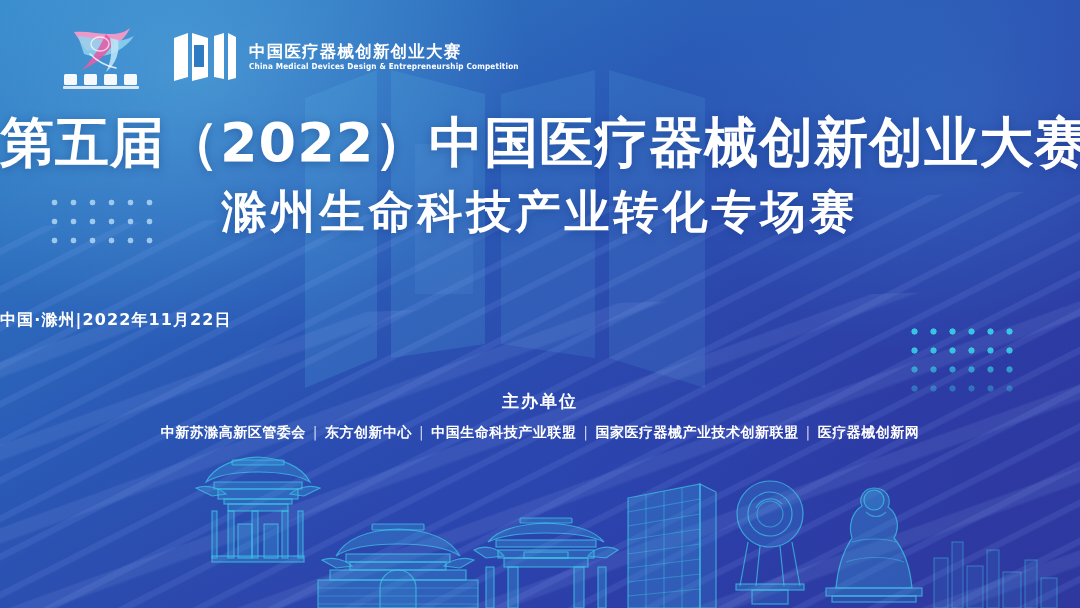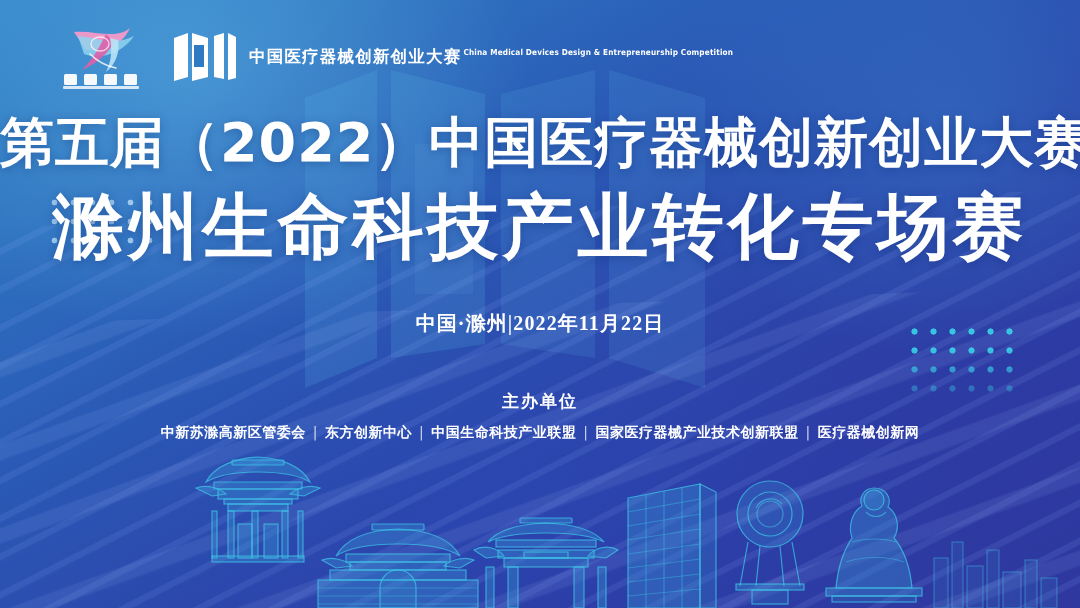--- a/index.html
+++ b/index.html
@@ -51,34 +51,34 @@
      background-size:19px 19px;
      -webkit-mask-image:linear-gradient(#000 35%,rgba(0,0,0,.25));
      mask-image:linear-gradient(#000 35%,rgba(0,0,0,.25));}
 
   
   .header{position:absolute;left:60px;top:24px;display:flex;align-items:center;gap:22px;}
   .logo-bird{width:92px;height:66px;position:relative;}
   .logo-bird svg{display:block;}
   .logo-cmdc{display:flex;align-items:center;gap:13px;}
   .logo-mark{width:62px;height:50px;}
-  .logo-words{display:flex;flex-direction:row;gap:2px;}
+  .logo-words{display:flex;flex-direction:column;gap:2px;}
   .logo-cn{font-size:16.5px;font-weight:700;color:#fff;letter-spacing:1.2px;line-height:1;}
   .logo-en{font-size:7.3px;font-weight:700;color:#fff;letter-spacing:.18px;
      line-height:1;transform:scaleY(1.12);transform-origin:left center;white-space:nowrap;}
 
   
   .title-wrap{position:absolute;left:0;right:0;top:113px;text-align:center;}
   .title-main{font-size:54px;font-weight:700;color:#fff;letter-spacing:1px;line-height:1.12;
      text-shadow:0 2px 10px rgba(10,40,110,.35);white-space:nowrap;text-align:center;}
-  .title-sub{margin-top:14px;font-size:71px;font-weight:700;color:#fff;letter-spacing:4px;
+  .title-sub{margin-top:14px;font-size:45px;font-weight:700;color:#fff;letter-spacing:4px;
      line-height:1.12;text-shadow:0 2px 10px rgba(10,40,110,.35);white-space:nowrap;}
 
-  .meta{position:absolute;left:0;right:0;top:310px;text-align:center;
-     font-size:20px;font-weight:700;color:#fff;letter-spacing:1.1px;font-family:Liberation Serif, serif;}
+  .meta{position:absolute;left:0;right:0;top:310px;text-align:left;
+     font-size:16px;font-weight:700;color:#fff;letter-spacing:1.1px;}
 
   .host-label{position:absolute;left:0;right:0;top:390px;text-align:center;
      font-size:17px;font-weight:700;color:#fff;letter-spacing:2px;}
   .host-list{position:absolute;left:0;right:0;top:424px;text-align:center;
      font-size:14px;font-weight:700;color:#fff;letter-spacing:.5px;white-space:nowrap;}
   .host-list .sep{opacity:.75;margin:0 7px;font-weight:400;}
 
   
   .skyline{position:absolute;left:0;bottom:0;width:1080px;height:170px;pointer-events:none;}
   .skyline svg{display:block;width:100%;height:100%;}

